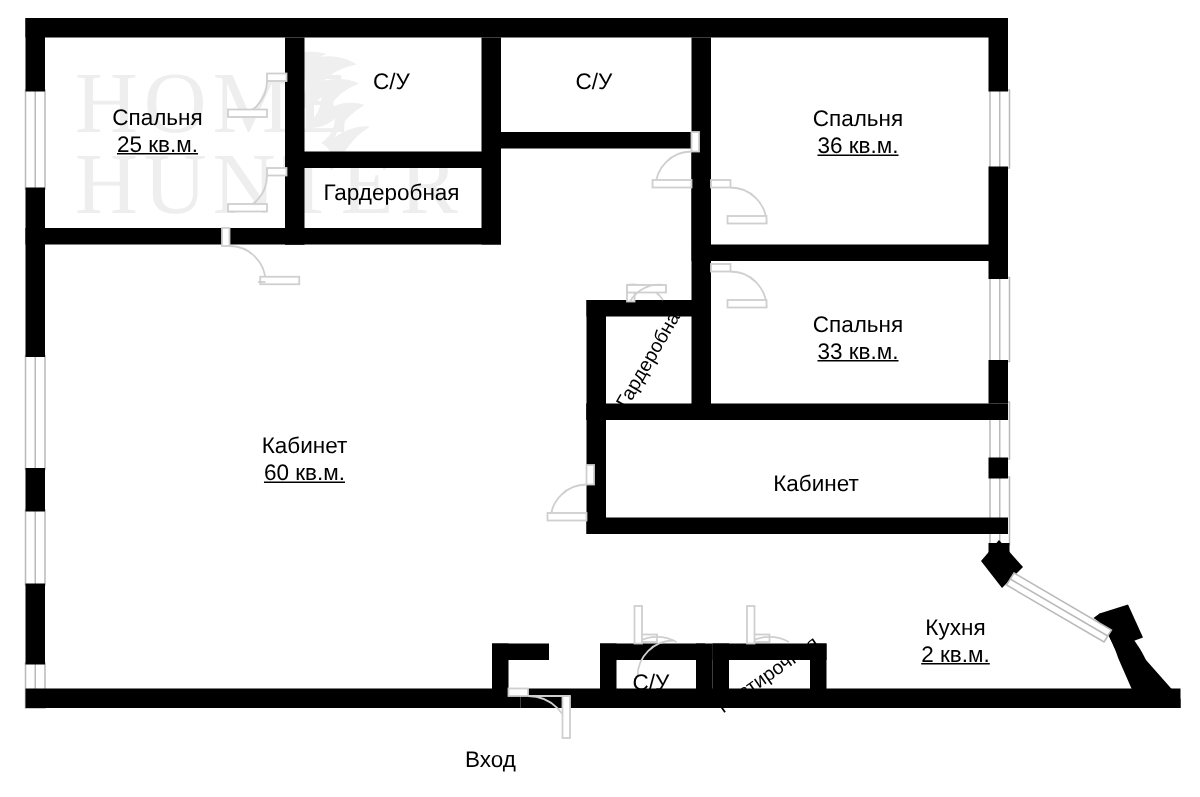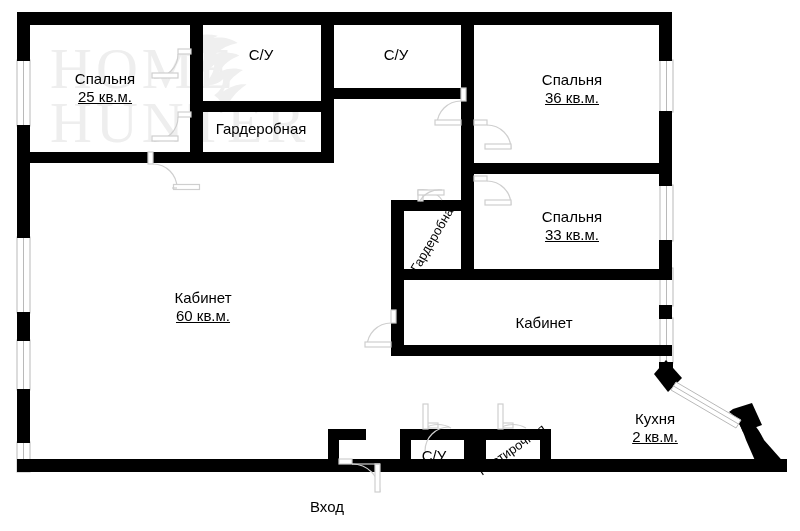--- a/index.html
+++ b/index.html
@@ -234,21 +234,21 @@
   <div class="room-label rot" id="lbl-6" style="left: 434px; top: 237px; transform: translate(-50%, -50%) rotate(-60deg);">
       <span class="name">Гардеробная</span>
     </div>
   <div class="room-label" id="lbl-7" style="left: 527px; top: 323px; transform: translate(-50%, -50%); margin-left: 17px;">
       <span class="name">Кабинет</span>
     </div>
   <div class="room-label" id="lbl-8" style="left: 203px; top: 307px; transform: translate(-50%, -50%);">
       <span class="name">Кабинет</span>
       <span class="area">60 кв.м.</span>
     </div>
-  <div class="room-label" id="lbl-9" style="left: 655px; top: 428px; transform: translate(-50%, -50%);">
+  <div class="room-label" id="lbl-9" style="left: 637px; top: 428px; transform: translate(-50%, -50%);">
       <span class="name">Кухня</span>
       <span class="area">2 кв.м.</span>
     </div>
   <div class="room-label" id="lbl-10" style="left: 434px; top: 456px; transform: translate(-50%, -50%);">
       <span class="name">С/У</span>
     </div>
   <div class="room-label rot" id="lbl-11" style="left: 512px; top: 450px; transform: translate(-50%, -50%) rotate(-35deg);">
       <span class="name">Постирочная</span>
     </div>
 

